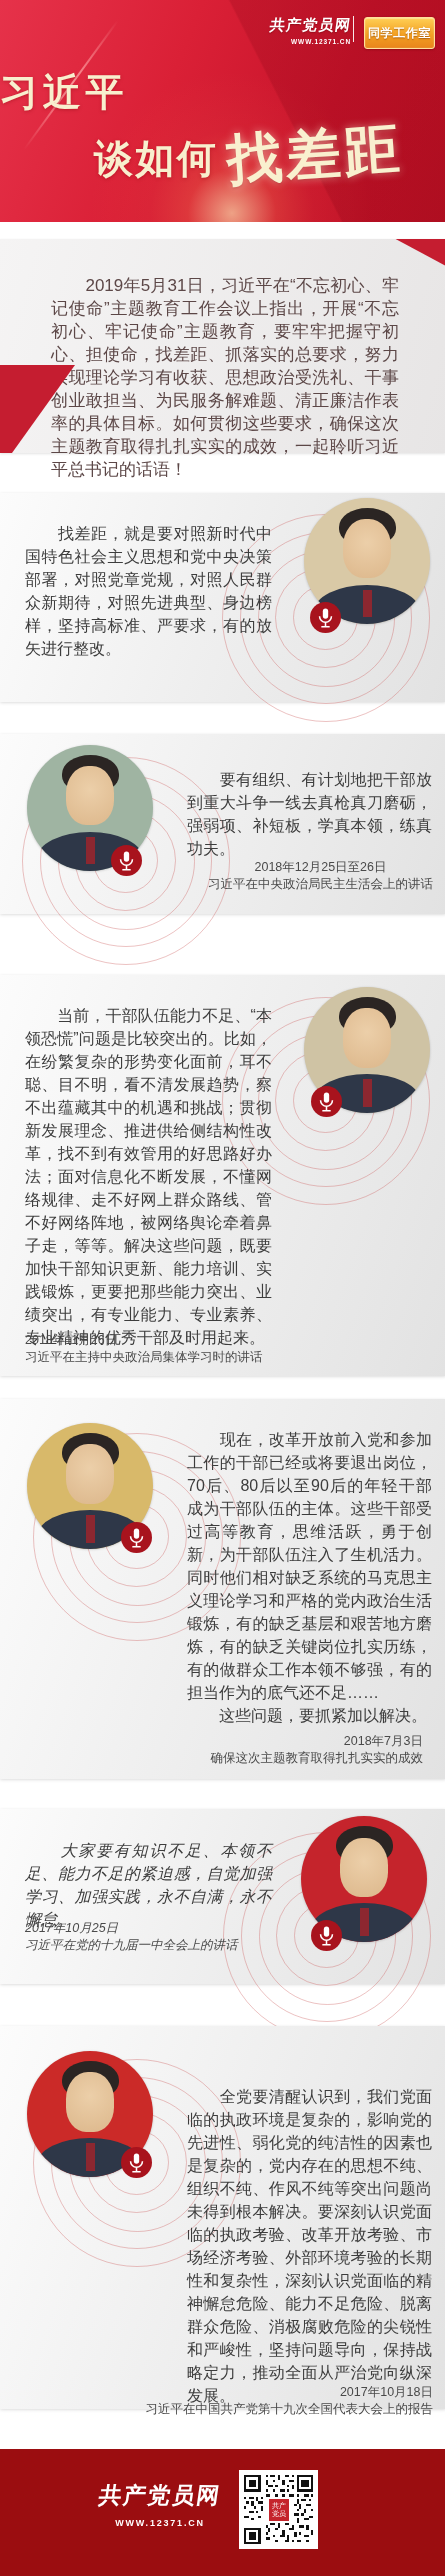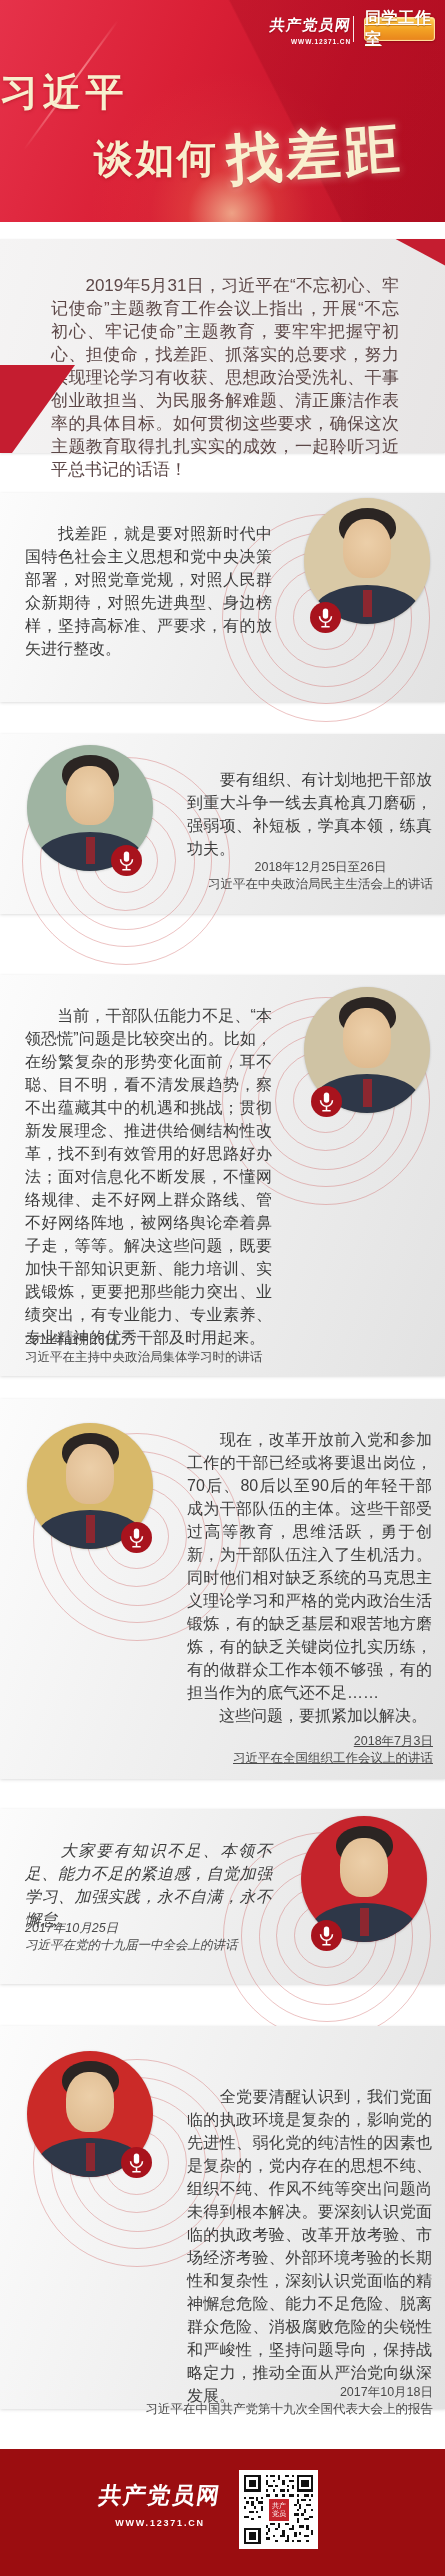--- a/index.html
+++ b/index.html
@@ -15,25 +15,25 @@
   .hero-wedge{position:absolute;left:0;top:0;width:100%;height:100%;
     background:linear-gradient(63deg, transparent 61%, rgba(125,0,16,.20) 61.4%);}
   .hero-streak{position:absolute;left:70px;top:4.8px;width:1.8px;height:160px;
     background:linear-gradient(rgba(255,170,170,0),rgba(255,170,170,.85) 50%,rgba(255,170,170,0));
     transform:rotate(36deg);}
   .brand{position:absolute;right:95px;top:15.5px;text-align:right;color:#ffffff;}
   .brand-name{font-size:15px;font-weight:bold;transform:skewX(-8deg);letter-spacing:1.2px;
     font-family:"DejaVu Serif",serif;text-shadow:0 0.6px 1.2px rgba(90,0,0,.4);}
   .brand-url{font-size:6.5px;font-weight:bold;letter-spacing:0.9px;margin-top:3.6px;}
   .brand-divider{position:absolute;left:353px;top:16px;width:1.2px;height:26px;background:rgba(255,255,255,.9);}
-  .studio-badge{position:absolute;left:364px;top:17px;width:71px;height:24px;border-radius:3px;
+  .studio-badge{position:absolute;left:364px;top:17px;width:71px;height:32px;border-radius:3px;
     background:linear-gradient(#ffcf55,#f2a023 55%,#e9851c);border:0.6px solid #ffe09a;
     box-shadow:inset 0 0.6px 1.2px rgba(255,255,255,.7),0 0.6px 1.8px rgba(100,0,0,.4);
     display:flex;align-items:center;justify-content:center;
-    color:#fff;font-size:16px;font-weight:bold;text-shadow:0 0.6px 1.2px rgba(140,70,0,.7);letter-spacing:0.6px;text-decoration:underline;}
+    color:#fff;font-size:12px;font-weight:bold;text-shadow:0 0.6px 1.2px rgba(140,70,0,.7);letter-spacing:0.6px;}
   .title1{position:absolute;left:0;top:67px;width:100%;text-align:left;
     color:#f8efce;font-size:38px;font-weight:900;letter-spacing:4.8px;
     text-shadow:0 1.2px 3.6px rgba(120,0,10,.35);}
   .title2{position:absolute;left:94px;top:132px;color:#f8efce;font-size:39px;font-weight:900;
     letter-spacing:2.4px;text-shadow:0 1.2px 3.6px rgba(120,0,10,.35);}
   .title2b{position:absolute;left:227px;top:118px;color:#f9f0cf;font-size:55px;font-weight:bold;
     font-family:"DejaVu Serif",serif;transform:rotate(-4deg);letter-spacing:3.6px;
     text-shadow:0 0 8.3px rgba(255,250,220,.55),0 1.2px 2.4px rgba(120,0,10,.3);}
 
   
@@ -64,21 +64,21 @@
 
   .c1 .quote{left:25px;top:28.5px;width:247px;}
   .c1 .meta{left:25px;top:156px;}
   .c3 .quote{left:25px;top:28.5px;width:247px;}
   .c3 .meta{left:25px;top:357px;}
   .c5 .quote{left:25px;top:30px;width:247px;}
   .c5 .meta{left:25px;top:111px;}
   .c2 .quote{left:187px;top:34px;width:245px;}
   .c2 .meta{right:13px;top:125px;text-align:center;}
   .c4 .quote{left:187px;top:28.5px;width:245px;}
-  .c4 .meta{right:13px;top:334px;text-decoration:underline;}
+  .c4 .meta{right:23px;top:334px;}
   .c6 .quote{left:187px;top:59px;width:245px;}
   .c6 .meta{right:13px;top:342px;margin-top:16px;}
 
   
   .photo{position:absolute;width:126px;height:126px;border-radius:50%;overflow:hidden;
     box-shadow:0 0.6px 2.4px rgba(0,0,0,.2);}
   .photo .hair{position:absolute;left:28%;top:8%;width:45%;height:30%;background:#2b2523;
     border-radius:50% 50% 45% 45%;}
   .photo .face{position:absolute;left:31%;top:17%;width:38%;height:47%;
     background:radial-gradient(circle at 50% 40%,#eccfa9,#dcb78b);border-radius:46% 46% 42% 42%;}
@@ -257,21 +257,21 @@
           <rect x="21.5" y="11" width="9" height="17" rx="4.5" fill="#fff"></rect>
           <path d="M16 24a10 10 0 0 0 20 0" fill="none" stroke="#fff" stroke-width="2.6"></path>
           <line x1="26" y1="34" x2="26" y2="41" stroke="#fff" stroke-width="2.6"></line>
           <line x1="19" y1="41.5" x2="33" y2="41.5" stroke="#fff" stroke-width="2.6"></line>
         </svg>
     </div>
     <p class="quote">　　现在，改革开放前入党和参加工作的干部已经或将要退出岗位，70后、80后以至90后的年轻干部成为干部队伍的主体。这些干部受过高等教育，思维活跃，勇于创新，为干部队伍注入了生机活力。同时他们相对缺乏系统的马克思主义理论学习和严格的党内政治生活锻炼，有的缺乏基层和艰苦地方磨炼，有的缺乏关键岗位扎实历练，有的做群众工作本领不够强，有的担当作为的底气还不足……
 　　这些问题，要抓紧加以解决。</p>
     <div class="meta meta-right">
       <div>2018年7月3日</div>
-      <div>习近平在全国组织工作会议上的讲话</div>
+      <div>确保这次主题教育取得扎扎实实的成效</div>
     </div>
   </section>
 
   <section class="card c5">
     <div class="rings">
         <i></i>
         <i></i>
         <i></i>
         <i></i>
         <i></i>

